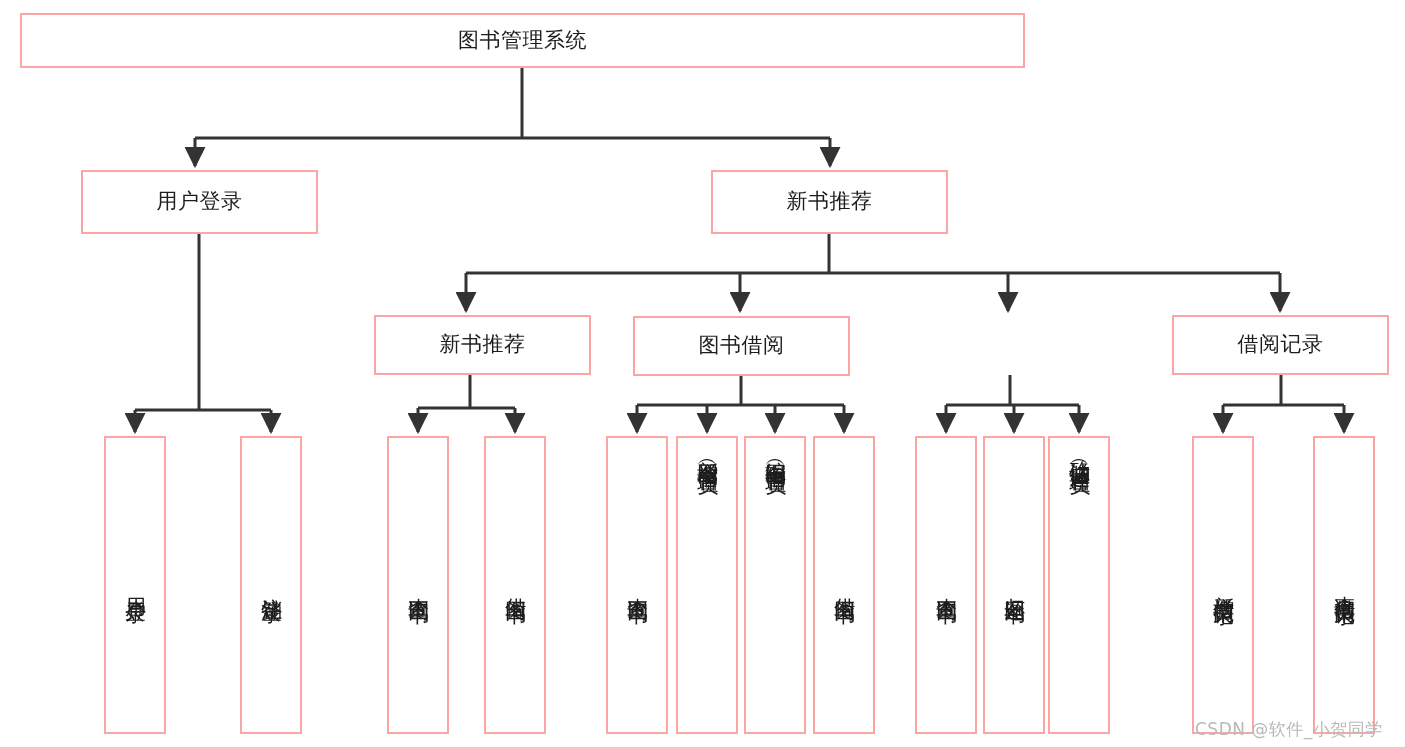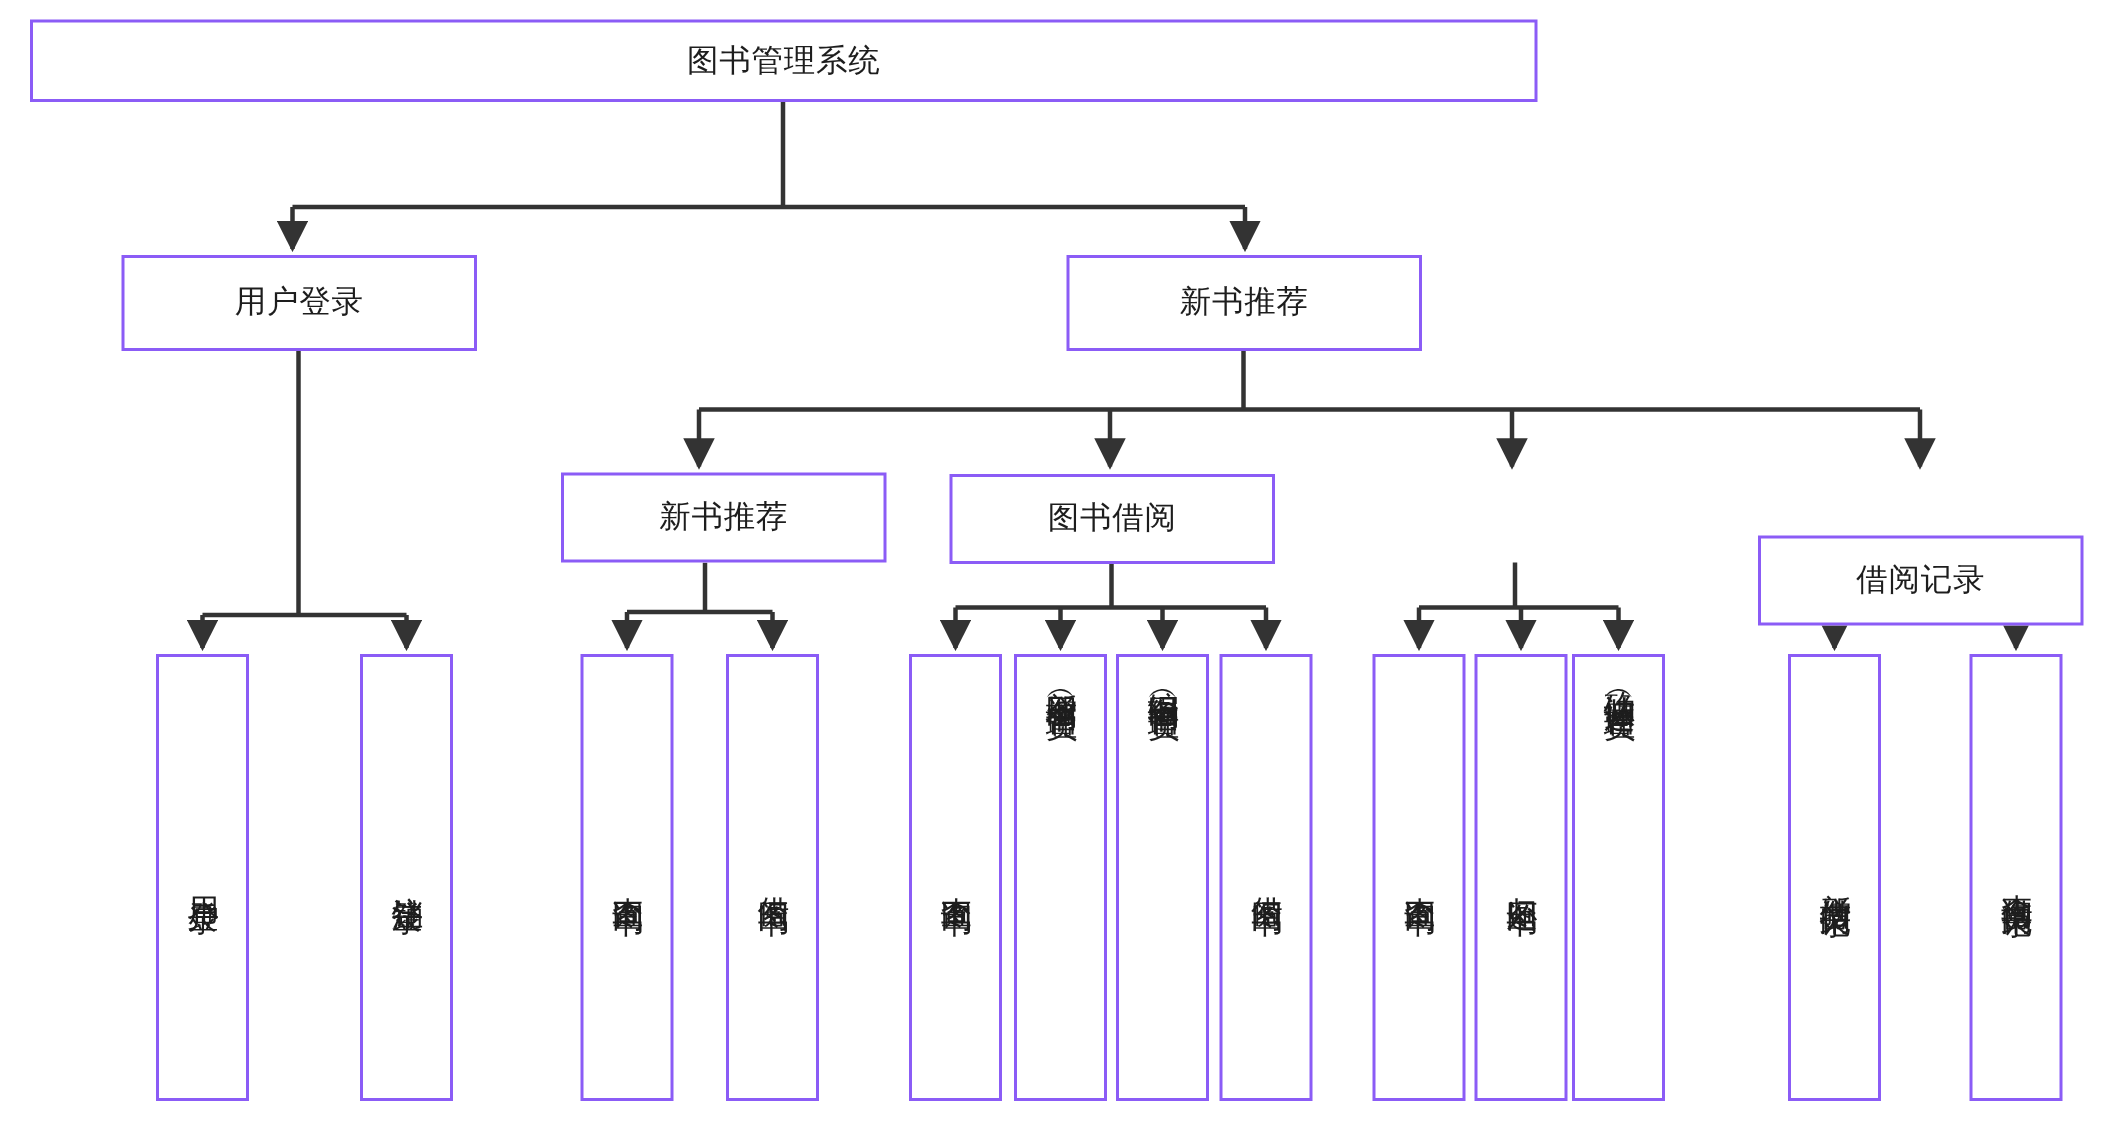--- a/index.html
+++ b/index.html
@@ -23,21 +23,21 @@
     left: 0;
     top: 0;
     width: 1405px;
     height: 747px;
     pointer-events: none;
   }
   .node {
     position: absolute;
     box-sizing: border-box;
     background: #ffffff;
-    border: 2px solid #8b5cf6;
+    border: 2px solid #fca5a5;
     display: flex;
     align-items: center;
     justify-content: center;
     z-index: 2;
   }
   .node .label {
     font-size: 21px;
     color: #1d1d1d;
     line-height: 1.22;
     letter-spacing: 0.5px;
@@ -146,21 +146,21 @@
   <div class="node" id="node-l1-1" style="left: 711px; top: 170px; width: 237px; height: 64px;">
     <span class="label">新书推荐</span>
   </div>
 
   <div class="node" id="node-l2-0" style="left: 362px; top: 315px; width: 217px; height: 60px; margin-left: 12px;">
     <span class="label">新书推荐</span>
   </div>
   <div class="node" id="node-l2-1" style="left: 633px; top: 316px; width: 217px; height: 60px;">
     <span class="label">图书借阅</span>
   </div>
-  <div class="node" id="node-l2-3" style="left: 1172px; top: 315px; width: 217px; height: 60px; margin-top: 42px;">
+  <div class="node" id="node-l2-3" style="left: 1172px; top: 315px; width: 217px; height: 60px;">
     <span class="label">借阅记录</span>
   </div>
 
   <div class="node vertical" id="node-leaf-0" style="left: 104px; top: 436px; width: 62px; height: 298px;">
     <span class="label">用户登录</span>
   </div>
   <div class="node vertical" id="node-leaf-1" style="left: 240px; top: 436px; width: 62px; height: 298px;">
     <span class="label">注销登录</span>
   </div>
   <div class="node vertical" id="node-leaf-2" style="left: 387px; top: 436px; width: 62px; height: 298px;">
@@ -190,14 +190,15 @@
   <div class="node vertical top-aligned" id="node-leaf-10" style="left: 1048px; top: 436px; width: 62px; height: 298px;">
     <span class="label">确认归还（管理员）</span>
   </div>
   <div class="node vertical" id="node-leaf-11" style="left: 1192px; top: 436px; width: 62px; height: 298px;">
     <span class="label">新增借阅记录</span>
   </div>
   <div class="node vertical" id="node-leaf-12" style="left: 1313px; top: 436px; width: 62px; height: 298px;">
     <span class="label">查询借阅记录</span>
   </div>
 
+  <div class="watermark" style="left: 1195px; top: 718px;">CSDN @软件_小贺同学</div>
 
 </div>
 
 </body></html>

